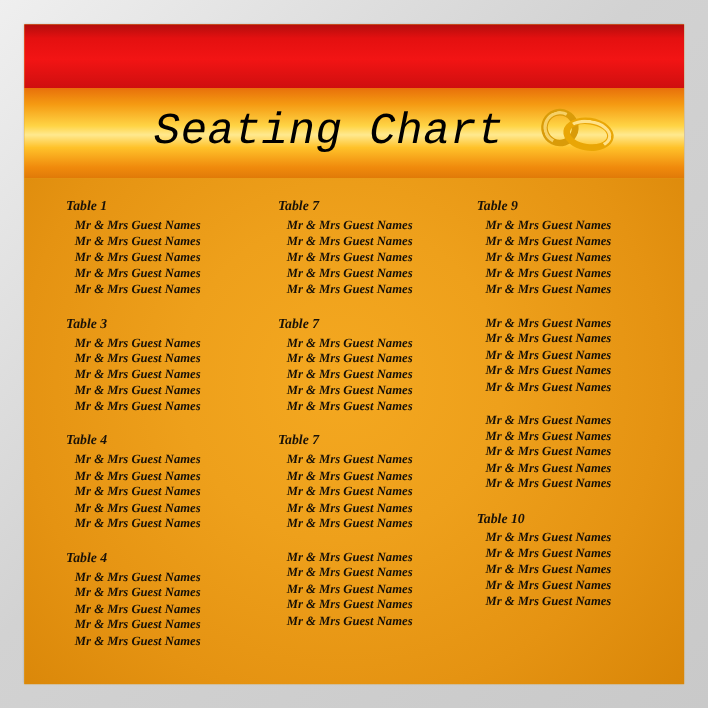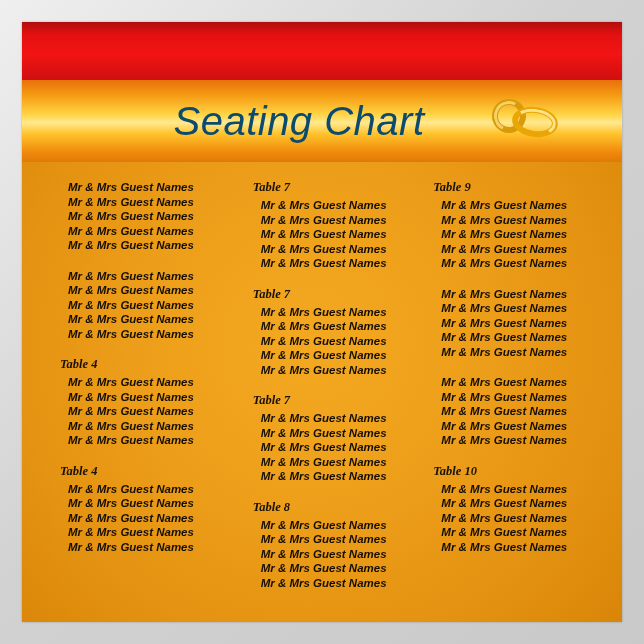--- a/index.html
+++ b/index.html
@@ -64,24 +64,24 @@
   }
 
   .title-text {
     position: absolute;
     left: 0;
     top: 58px;
     width: 100%;
     height: 82px;
     line-height: 82px;
     text-align: center;
-    font-family: Liberation Sans, sans-serif;
+    font-family: Liberation Mono, monospace;
     font-style: italic;
     font-size: 40px;
-    color: #0c4a6e;
+    color: #000000;
     letter-spacing: 0.5px;
     padding-right: 46px;
     box-sizing: border-box;
   }
 
   
   .rings {
     position: absolute;
     right: 58px;
     top: 75px;
@@ -162,21 +162,21 @@
   }
   .table-title {
     font-family: "Liberation Serif", serif;
     font-style: italic;
     font-weight: bold;
     font-size: 12.5px;
     color: #1a1208;
     margin: 0 0 3px 0;
   }
   .guest {
-    font-family: Liberation Sans, sans-serif;
+    font-family: Liberation Serif, serif;
     font-style: italic;
     font-weight: bold;
     font-size: 11.5px;
     color: #160f06;
     line-height: 14.5px;
     margin-left: 8px;
     white-space: nowrap;
   }
   .col-2 .table-title { margin-left: 6px; }
   .col-2 .guest { margin-left: 14px; }
@@ -199,27 +199,29 @@
       <div class="ring ring-back-hl"></div>
       <div class="ring ring-front"></div>
       <div class="ring ring-front-hl"></div>
     </div>
 
     <div class="body-area">
       <div class="columns">
 
         <div class="col col-1">
           <div class="table-block">
-            <div class="guest">Mr &amp; Mrs Guest Names</div>
-            <div class="guest">Mr &amp; Mrs Guest Names</div>
-            <div class="guest">Mr &amp; Mrs Guest Names</div>
-            <div class="guest">Mr &amp; Mrs Guest Names</div>
-            <div class="guest">Mr &amp; Mrs Guest Names</div>
-          </div>
-          <div class="table-block">
+            <div class="table-title">Table 1</div>
+            <div class="guest">Mr &amp; Mrs Guest Names</div>
+            <div class="guest">Mr &amp; Mrs Guest Names</div>
+            <div class="guest">Mr &amp; Mrs Guest Names</div>
+            <div class="guest">Mr &amp; Mrs Guest Names</div>
+            <div class="guest">Mr &amp; Mrs Guest Names</div>
+          </div>
+          <div class="table-block">
+            <div class="table-title">Table 3</div>
             <div class="guest">Mr &amp; Mrs Guest Names</div>
             <div class="guest">Mr &amp; Mrs Guest Names</div>
             <div class="guest">Mr &amp; Mrs Guest Names</div>
             <div class="guest">Mr &amp; Mrs Guest Names</div>
             <div class="guest">Mr &amp; Mrs Guest Names</div>
           </div>
           <div class="table-block">
             <div class="table-title">Table 4</div>
             <div class="guest">Mr &amp; Mrs Guest Names</div>
             <div class="guest">Mr &amp; Mrs Guest Names</div>
@@ -256,21 +258,20 @@
           </div>
           <div class="table-block">
             <div class="table-title">Table 7</div>
             <div class="guest">Mr &amp; Mrs Guest Names</div>
             <div class="guest">Mr &amp; Mrs Guest Names</div>
             <div class="guest">Mr &amp; Mrs Guest Names</div>
             <div class="guest">Mr &amp; Mrs Guest Names</div>
             <div class="guest">Mr &amp; Mrs Guest Names</div>
           </div>
           <div class="table-block">
-            <div class="table-title">Table 8</div>
             <div class="guest">Mr &amp; Mrs Guest Names</div>
             <div class="guest">Mr &amp; Mrs Guest Names</div>
             <div class="guest">Mr &amp; Mrs Guest Names</div>
             <div class="guest">Mr &amp; Mrs Guest Names</div>
             <div class="guest">Mr &amp; Mrs Guest Names</div>
           </div>
         </div>
 
         <div class="col col-3">
           <div class="table-block">

